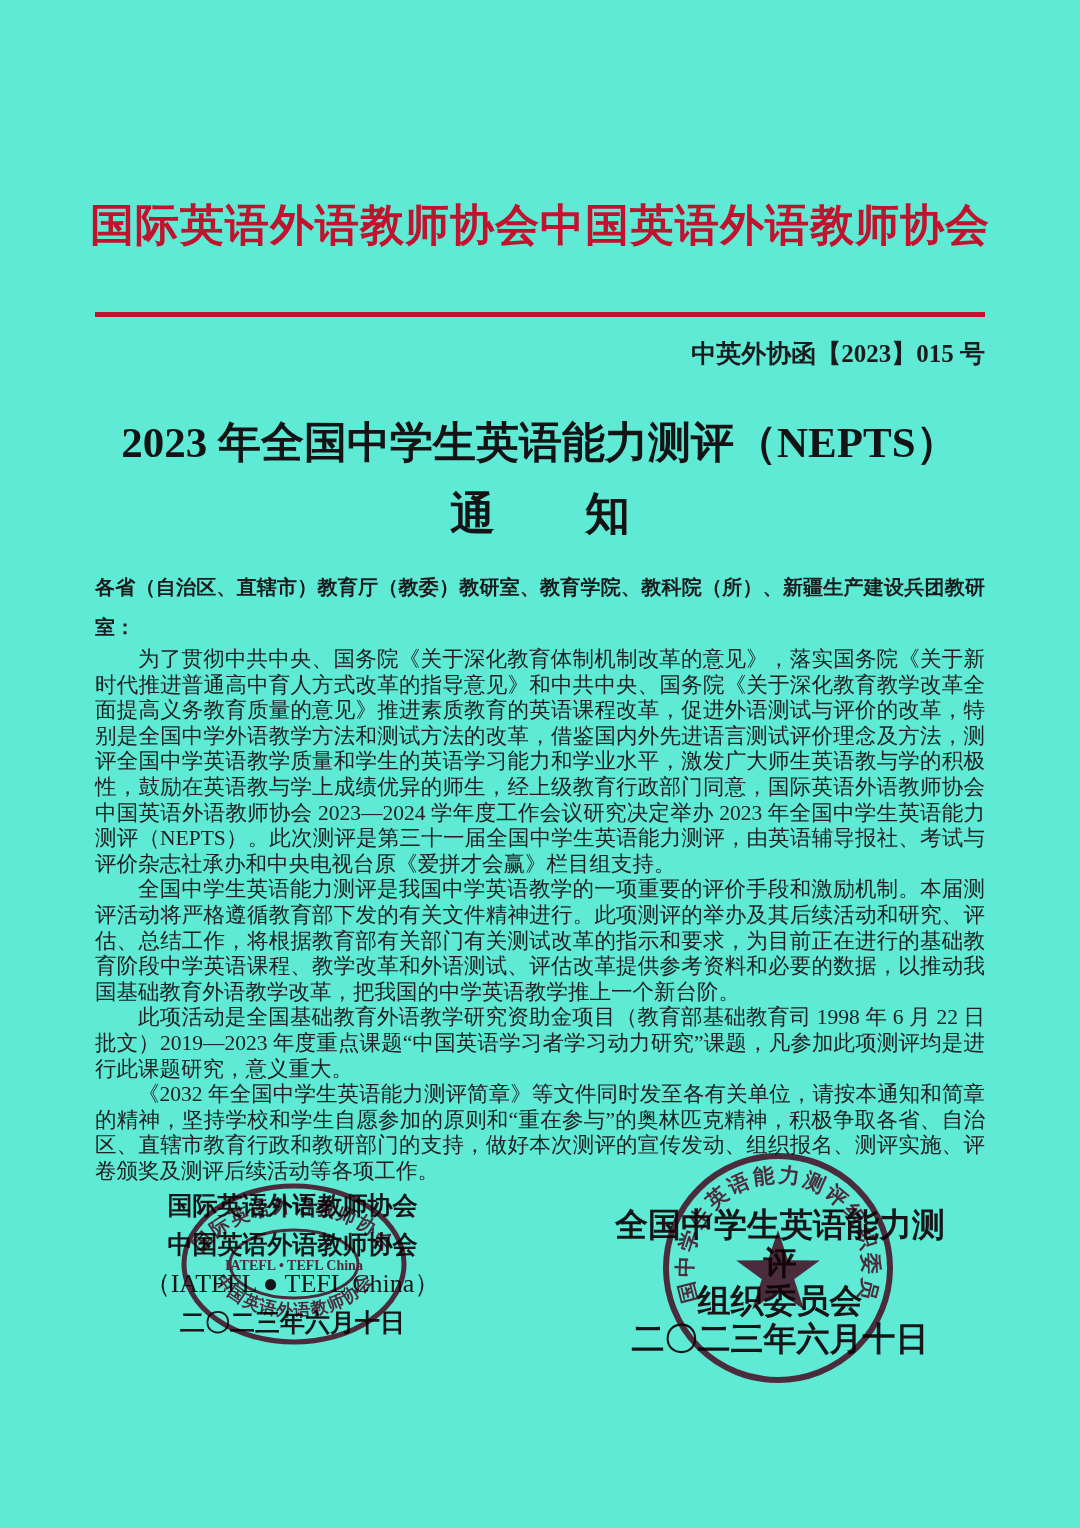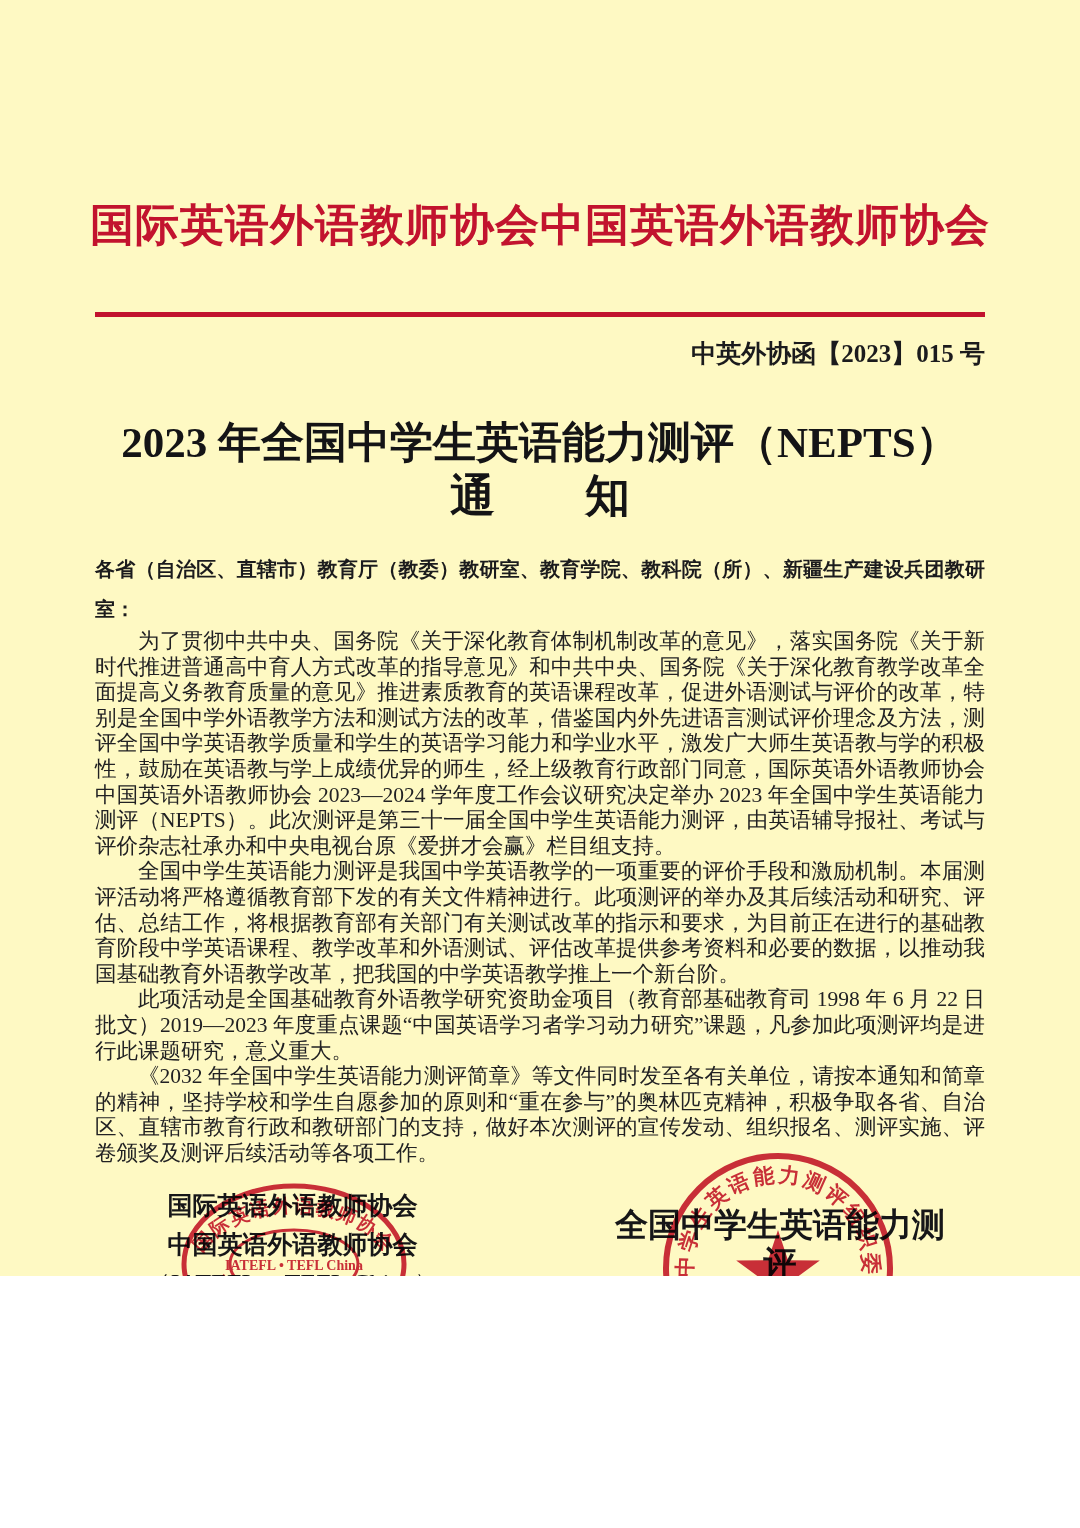--- a/index.html
+++ b/index.html
@@ -5,22 +5,22 @@
   * { box-sizing: border-box; }
   html, body { margin: 0; padding: 0; }
   body {
     width: 1080px; height: 1528px;
     background: #ffffff;
     font-family: "Liberation Serif", serif;
     color: #1d1d1f;
   }
   .page {
     position: relative;
-    width: 1080px; height: 1276px;
-    background: #fef9c3;
+    width: 1080px; height: 1528px;
+    background: #5eead4;
     overflow: hidden;
   }
   .org-title {
     margin: 196px 48px 0;
     text-align: center;
     font-family: "Liberation Sans", sans-serif;
     font-weight: 700;
     font-size: 44px;
     line-height: 58px;
     color: #c2132e;
@@ -42,21 +42,21 @@
   }
   .doc-title {
     margin: 48px 60px 0;
     text-align: center;
     font-size: 43px;
     line-height: 52px;
     font-weight: 700;
     color: #141416;
   }
   .doc-title-2 {
-    margin: 0 60px 0;
+    margin: 18px 60px 0;
     text-align: center;
     font-size: 45px;
     line-height: 54px;
     font-weight: 700;
     color: #141416;
   }
   .addressee {
     margin: 26px 95px 0;
     font-family: "Liberation Sans", sans-serif;
     font-weight: 700;

